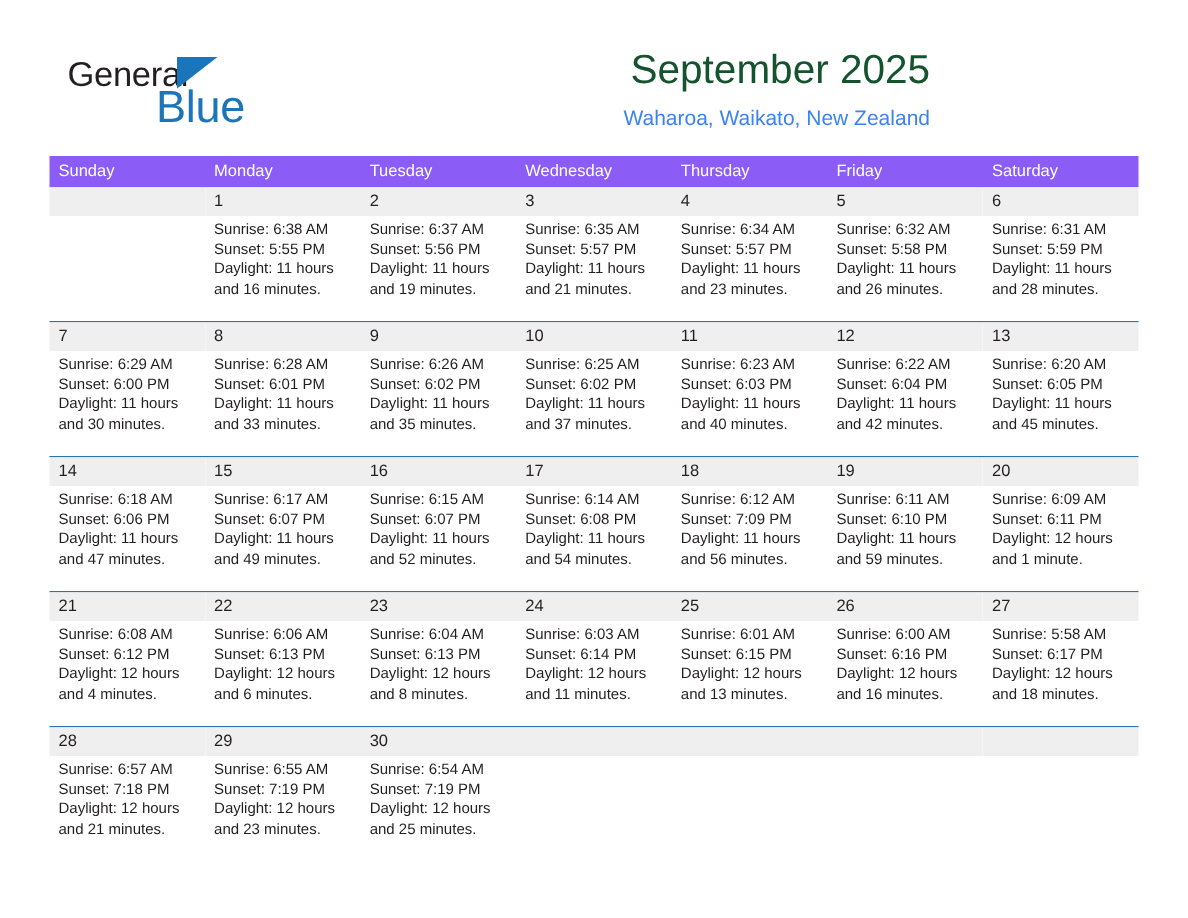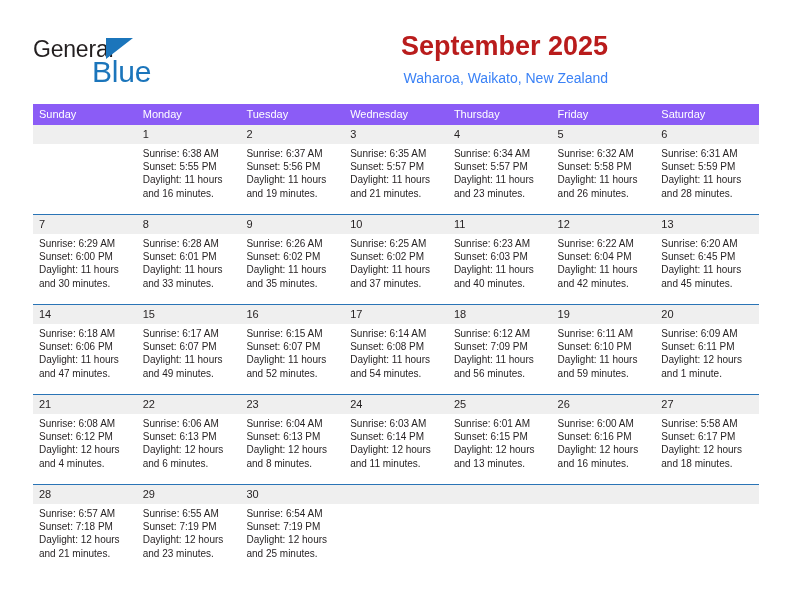--- a/index.html
+++ b/index.html
@@ -16,21 +16,21 @@
     position: relative;
     width: 792px;
     height: 612px;
     background: #ffffff;
     overflow: hidden;
   }
 
   
   .header {
     position: absolute;
-    left: 0; top: 0;
+    left: 12px; top: 0;
     width: 644px;
     height: 104px;
   }
 
   .logo {
     position: absolute;
     left: 33px;
     top: 36px;
     width: 120px;
     height: 48px;
@@ -65,22 +65,22 @@
 
   .title-block {
     position: absolute;
     right: 36px;
     top: 30px;
     text-align: right;
   }
   .cal-title {
     font-size: 27px;
     line-height: 32px;
-    font-weight: bold;
-    color: #b91c1c;
+    font-weight: normal;
+    color: #14532d;
     white-space: nowrap;
   }
   .cal-subtitle {
     margin-top: 8px;
     font-size: 14px;
     line-height: 17px;
     color: #3b82f6;
     white-space: nowrap;
   }
 
@@ -284,21 +284,21 @@
               <div>Sunrise: 6:22 AM</div>
               <div>Sunset: 6:04 PM</div>
               <div>Daylight: 11 hours</div>
               <div>and 42 minutes.</div>
             </div>
           </div>
           <div class="day-cell">
             <div class="day-number">13</div>
             <div class="day-info">
               <div>Sunrise: 6:20 AM</div>
-              <div>Sunset: 6:45 PM</div>
+              <div>Sunset: 6:05 PM</div>
               <div>Daylight: 11 hours</div>
               <div>and 45 minutes.</div>
             </div>
           </div>
         </div>
         <div class="week-row">
           <div class="day-cell">
             <div class="day-number">14</div>
             <div class="day-info">
               <div>Sunrise: 6:18 AM</div>

